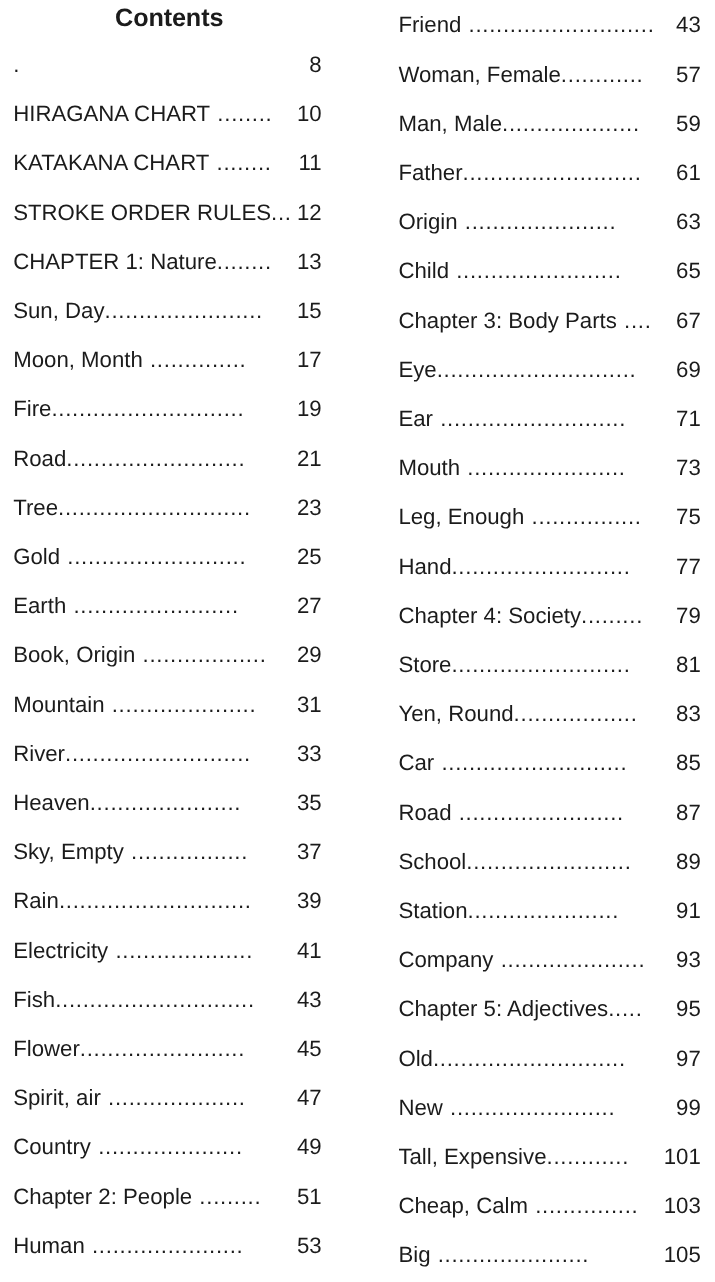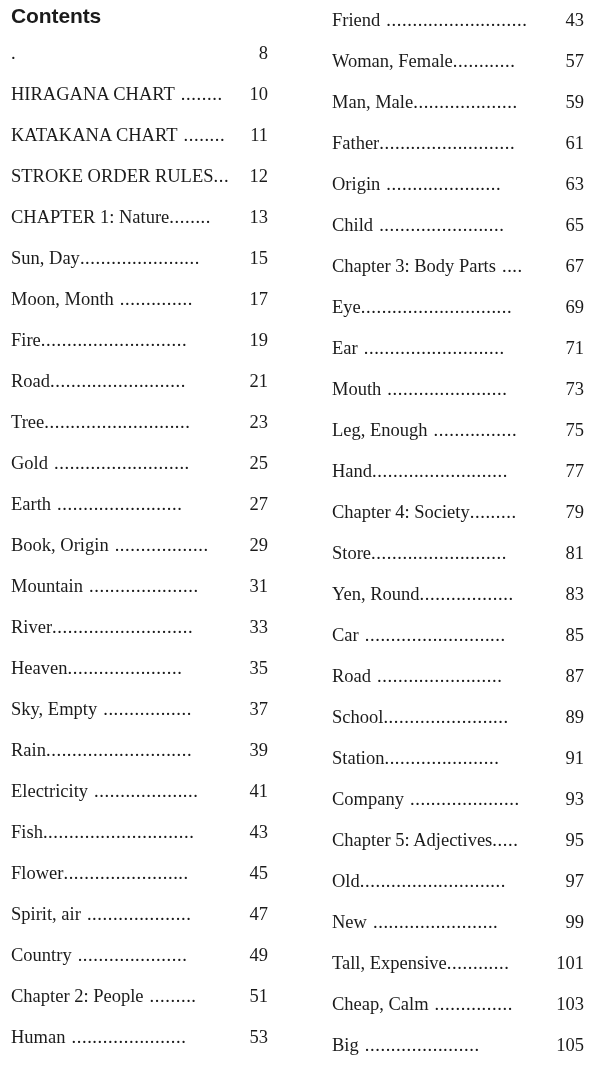--- a/index.html
+++ b/index.html
@@ -22,31 +22,31 @@
     height: 1068px;
     box-sizing: border-box;
   }
 
   
   .toc-title {
     position: absolute;
     left: 11px;
     top: 3px;
     width: 260px;
+    text-align: center;
     font-size: 21px;
     font-weight: bold;
     letter-spacing: -0.1px;
     line-height: 26px;
   }
 
   
   .column {
     position: absolute;
     top: 0;
-    font-family: Liberation Serif, serif;
   }
   .column.left {
     left: 11px;
     width: 257px;
     padding-top: 33px;
   }
   .column.right {
     left: 332px;
     width: 252px;
     padding-top: 0px;

